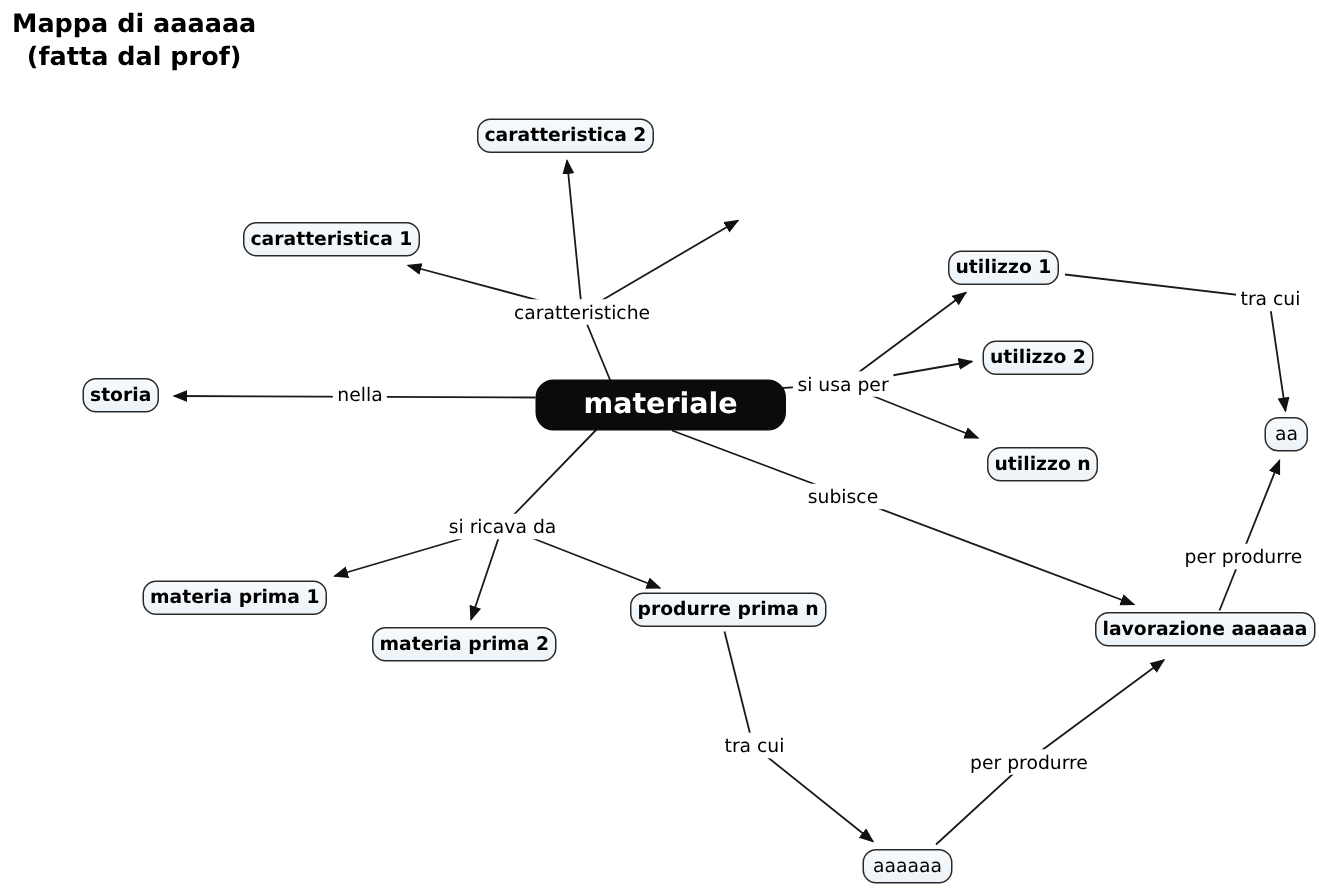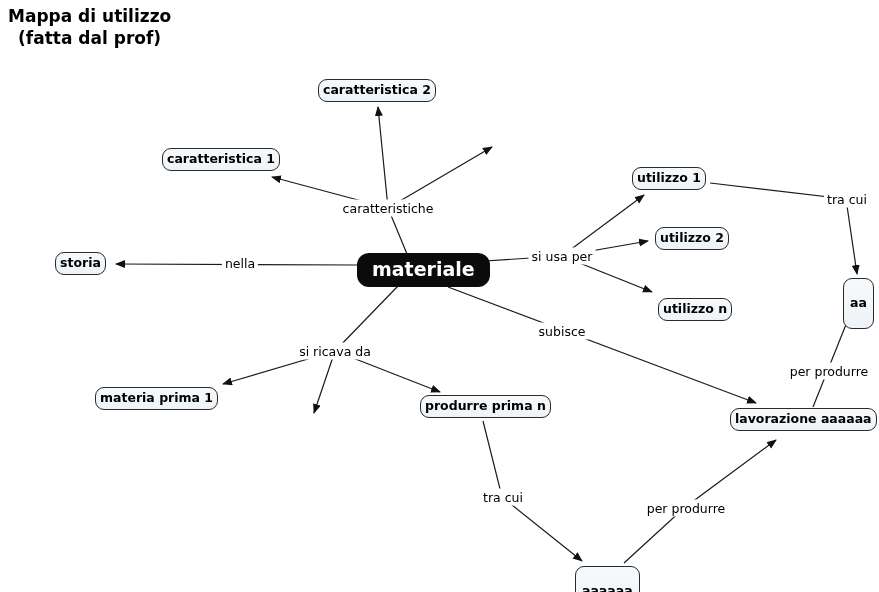--- a/index.html
+++ b/index.html
@@ -30,28 +30,28 @@
   }
   .node{
     position:absolute;z-index:3;
     background:linear-gradient(180deg,#f7fafc 0%,var(--node-fill) 100%);
     border:1.5px solid var(--node-border);
     border-radius:9px;
     padding:2px 4px;
     font-size:12.5px;font-weight:bold;color:var(--text);
     white-space:nowrap;line-height:1.35;
   }
-  .node.small{font-weight:bold;padding:16px 6px;}
+  .node.small{font-weight:normal;padding:2px 6px;}
   .node.central{
     background:var(--central-fill);
     color:var(--central-text);
     font-size:19px;font-weight:bold;
     border:2px solid var(--central-fill);
     border-radius:12px;
-    padding:2px 13px;
+    padding:2px 30px;
   }
   .phrase{
     position:absolute;z-index:2;
     transform:translate(-50%,-50%);
     background:var(--bg);
     padding:1px 3px;
     font-size:12.5px;color:var(--text);
     white-space:nowrap;
   }
 </style>
@@ -89,21 +89,21 @@
     <line x1="335" y1="351" x2="223" y2="384" marker-end="url(#arrow)"></line>
     <line x1="335" y1="351" x2="314" y2="413" marker-end="url(#arrow)"></line>
     <line x1="335" y1="351" x2="440" y2="392" marker-end="url(#arrow)"></line>
 
     <polyline points="483,421 502,497 582,561" marker-end="url(#arrow)"></polyline>
 
     <polyline points="624,563 684,508 776,440" marker-end="url(#arrow)"></polyline>
   </svg>
 
   <div class="title">
-    <div>Mappa di utilizzo</div>
+    <div>Mappa di aaaaaa</div>
     <div>(fatta dal prof)</div>
   </div>
 
   <div class="node central" style="left:357px;top:253px">materiale</div>
 
   <div class="node" style="left:162px;top:148px">caratteristica 1</div>
 
   <div class="node" style="left:318px;top:79px">caratteristica 2</div>
 
 
@@ -114,20 +114,21 @@
   <div class="node" style="left:655px;top:227px">utilizzo 2</div>
 
   <div class="node" style="left:658px;top:298px">utilizzo n</div>
 
   <div class="node small" style="left:843px;top:278px">aa</div>
 
   <div class="node" style="left:730px;top:408px">lavorazione aaaaaa</div>
 
   <div class="node" style="left:95px;top:387px">materia prima 1</div>
 
+  <div class="node" style="left:248px;top:418px">materia prima 2</div>
 
   <div class="node" style="left:420px;top:395px">produrre prima n</div>
 
   <div class="node small" style="left:575px;top:566px">aaaaaa</div>
 
   <div class="phrase" style="left:388px;top:208px">caratteristiche</div>
 
   <div class="phrase" style="left:240px;top:263px">nella</div>
 
   <div class="phrase" style="left:562px;top:256px">si usa per</div>

